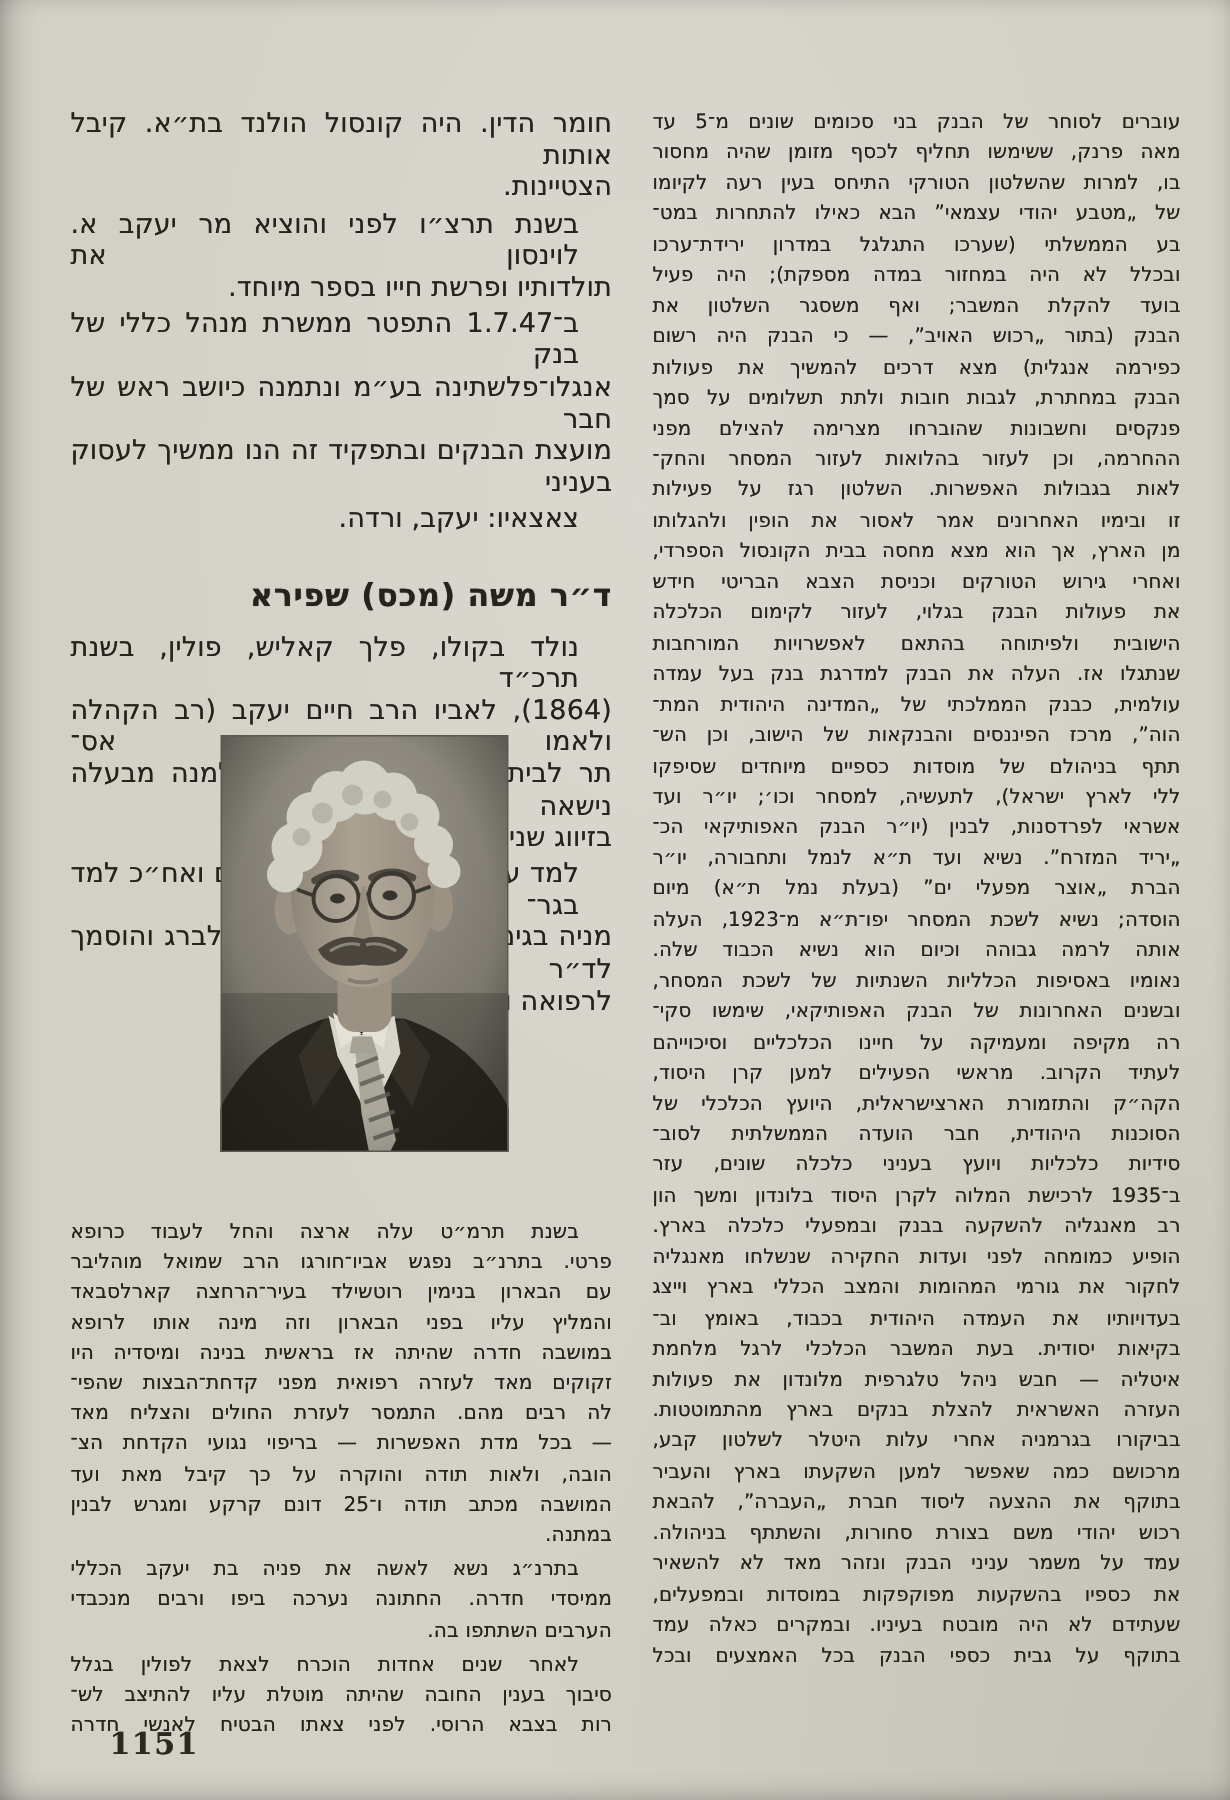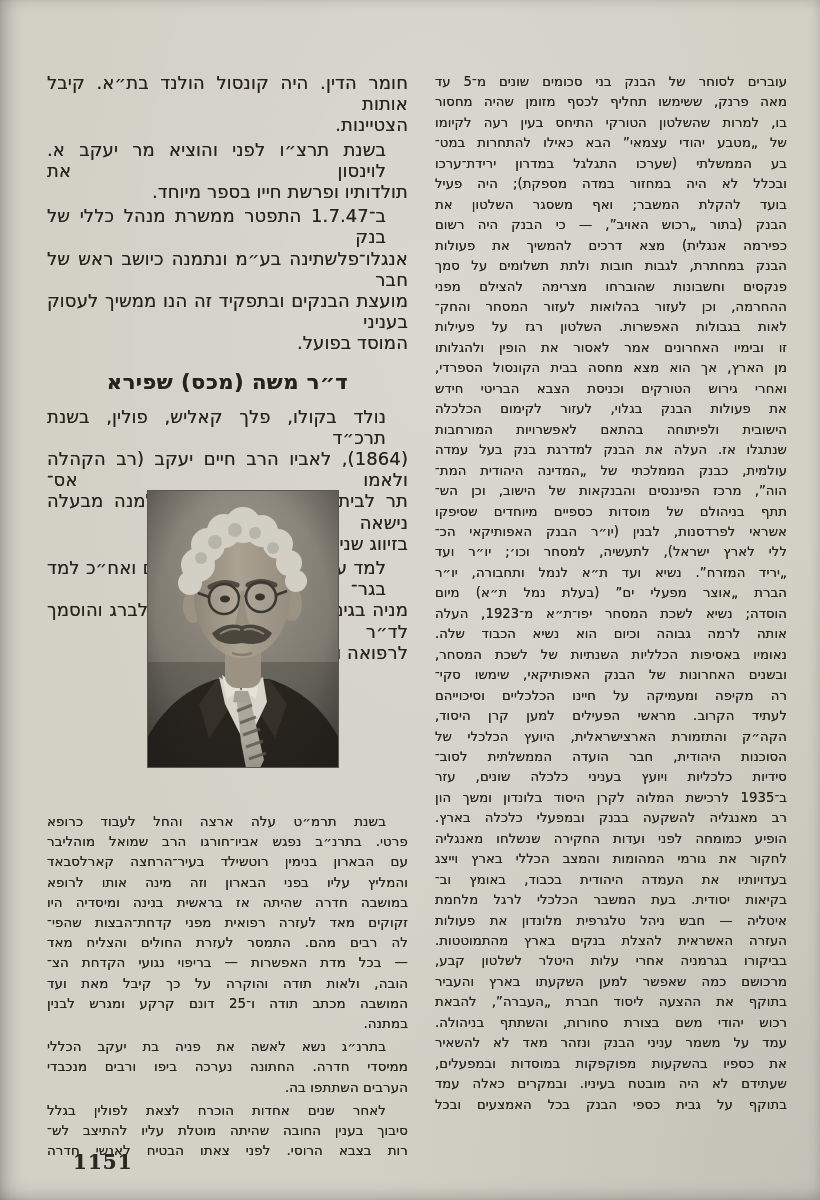--- a/index.html
+++ b/index.html
@@ -34,23 +34,23 @@
     text-shadow:0 0 .35px rgba(38,35,29,.75);
     white-space:normal;
   }
   #right-col .ln{line-height:20.45px;}
   #left-top .ln{line-height:21.2px;font-size:18px;}
   #left-bottom .ln{line-height:20.2px;font-size:13.4px;}
   .ln.just{text-align-last:justify;}
   .ln.end{text-align-last:right;}
   .ln.ind{padding-right:22px;}
   .entry-heading{
-    margin:16px 0 12px 0;
+    margin:28px 0 12px 0;
     font-size:21px;font-weight:bold;
-    text-align:center;letter-spacing:.5px;
+    text-align:right;letter-spacing:.5px;
     text-shadow:0 0 .5px rgba(38,35,29,.8);
   }
   #portrait{
     position:absolute;left:147px;top:490px;width:192px;height:278px;
     display:block;
   }
   #page-number{
     position:absolute;left:73px;top:1150px;
     font-family:"DejaVu Serif",serif;font-weight:bold;
     font-size:20px;letter-spacing:1px;color:#2b2822;
@@ -80,22 +80,22 @@
         <div class="ln just">לאות בגבולות האפשרות. השלטון רגז על פעילות</div>
         <div class="ln just">זו ובימיו האחרונים אמר לאסור את הופין ולהגלותו</div>
         <div class="ln just">מן הארץ, אך הוא מצא מחסה בבית הקונסול הספרדי,</div>
         <div class="ln just">ואחרי גירוש הטורקים וכניסת הצבא הבריטי חידש</div>
         <div class="ln just">את פעולות הבנק בגלוי, לעזור לקימום הכלכלה</div>
         <div class="ln just">הישובית ולפיתוחה בהתאם לאפשרויות המורחבות</div>
         <div class="ln just">שנתגלו אז. העלה את הבנק למדרגת בנק בעל עמדה</div>
         <div class="ln just">עולמית, כבנק הממלכתי של „המדינה היהודית המת־</div>
         <div class="ln just">הוה”, מרכז הפיננסים והבנקאות של הישוב, וכן הש־</div>
         <div class="ln just">תתף בניהולם של מוסדות כספיים מיוחדים שסיפקו</div>
+        <div class="ln just">ללי לארץ ישראל), לתעשיה, למסחר וכו׳; יו״ר ועד</div>
         <div class="ln just">אשראי לפרדסנות, לבנין (יו״ר הבנק האפותיקאי הכ־</div>
-        <div class="ln just">ללי לארץ ישראל), לתעשיה, למסחר וכו׳; יו״ר ועד</div>
         <div class="ln just">„יריד המזרח”. נשיא ועד ת״א לנמל ותחבורה, יו״ר</div>
         <div class="ln just">הברת „אוצר מפעלי ים” (בעלת נמל ת״א) מיום</div>
         <div class="ln just">הוסדה; נשיא לשכת המסחר יפו־ת״א מ־1923, העלה</div>
         <div class="ln just">אותה לרמה גבוהה וכיום הוא נשיא הכבוד שלה.</div>
         <div class="ln just">נאומיו באסיפות הכלליות השנתיות של לשכת המסחר,</div>
         <div class="ln just">ובשנים האחרונות של הבנק האפותיקאי, שימשו סקי־</div>
         <div class="ln just">רה מקיפה ומעמיקה על חיינו הכלכליים וסיכוייהם</div>
         <div class="ln just">לעתיד הקרוב. מראשי הפעילים למען קרן היסוד,</div>
         <div class="ln just">הקה״ק והתזמורת הארצישראלית, היועץ הכלכלי של</div>
         <div class="ln just">הסוכנות היהודית, חבר הועדה הממשלתית לסוב־</div>
@@ -125,21 +125,23 @@
         <div class="ln end">הצטיינות.</div>
       </div>
       <div class="para">
         <div class="ln just ind">בשנת תרצ״ו לפני והוציא מר יעקב א. לוינסון את</div>
         <div class="ln end">תולדותיו ופרשת חייו בספר מיוחד.</div>
       </div>
       <div class="para">
         <div class="ln just ind">ב־1.7.47 התפטר ממשרת מנהל כללי של בנק</div>
         <div class="ln just">אנגלו־פלשתינה בע״מ ונתמנה כיושב ראש של חבר</div>
         <div class="ln just">מועצת הבנקים ובתפקיד זה הנו ממשיך לעסוק בעניני</div>
-        <div class="ln end">המוסד בפועל.</div>
+      </div>
+      <div class="para">
+        <div class="ln end ind">צאצאיו: יעקב, ורדה.</div>
       </div>
       <h2 class="entry-heading">ד״ר משה (מכס) שפירא</h2>
       <div class="para">
         <div class="ln just ind">נולד בקולו, פלך קאליש, פולין, בשנת תרכ״ד</div>
         <div class="ln just">(1864), לאביו הרב חיים יעקב (רב הקהלה ולאמו אס־</div>
         <div class="ln just">תר לבית מנדלזון (אחרי שהתאלמנה מבעלה נישאה</div>
         <div class="ln end">בזיווג שני להרב שמואל מוהליבר).</div>
       </div>
       <div class="para">
         <div class="ln just ind">למד עד שנתו התשיעית בחדרים ואח״כ למד בגר־</div>

